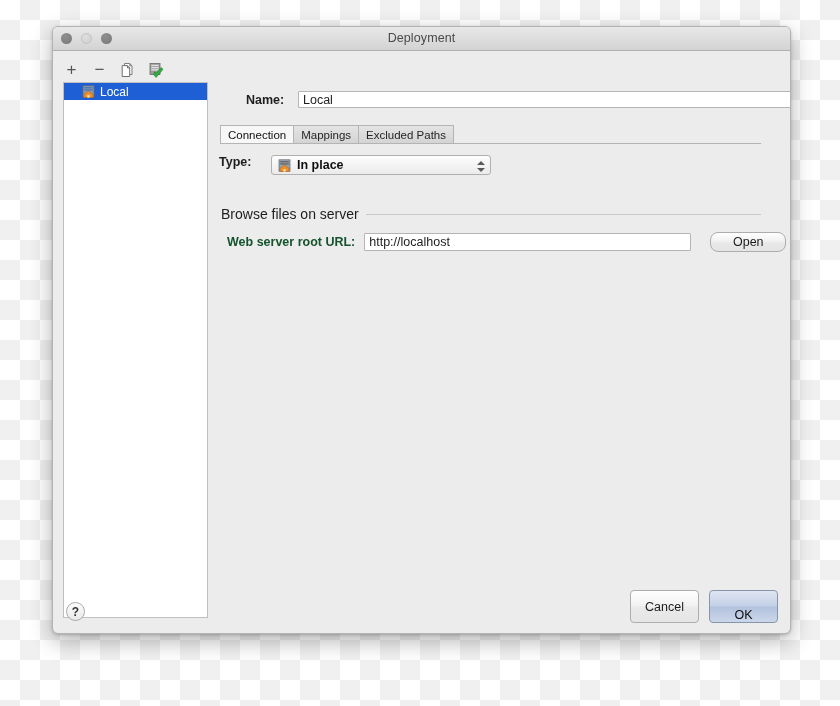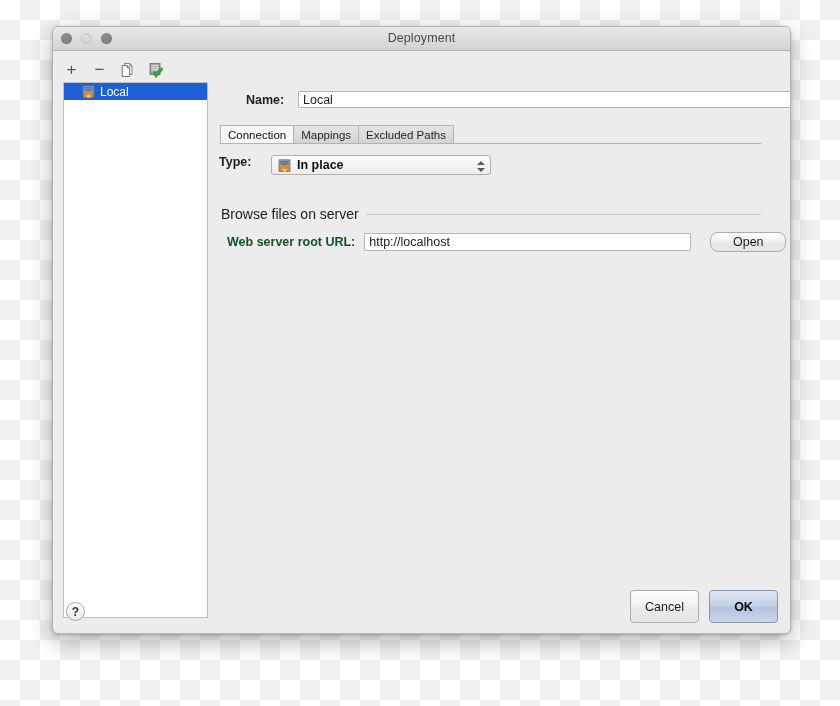--- a/index.html
+++ b/index.html
@@ -271,21 +271,22 @@
   }
   .dlg-btn.normal {
     border: 1px solid #adadad;
     background: linear-gradient(to bottom, #ffffff 0%, #f1f1f1 48%, #eaeaea 52%, #e5e5e5 100%);
     color: #1d1d1d;
   }
   .dlg-btn.default {
     border: 1px solid #8795ab;
     background: linear-gradient(to bottom, #dfe6f2 0%, #c3d0e6 48%, #b2c2de 52%, #cbd6e9 100%);
     color: #0c0c0c;
-    font-weight: bold;
+    font-weight: normal;
+    align-items: flex-end;
   }
 
   svg { display: block; }
 </style>
 </head>
 <body>
 
 <div id="backdrop"></div>
 
 <div id="window">

